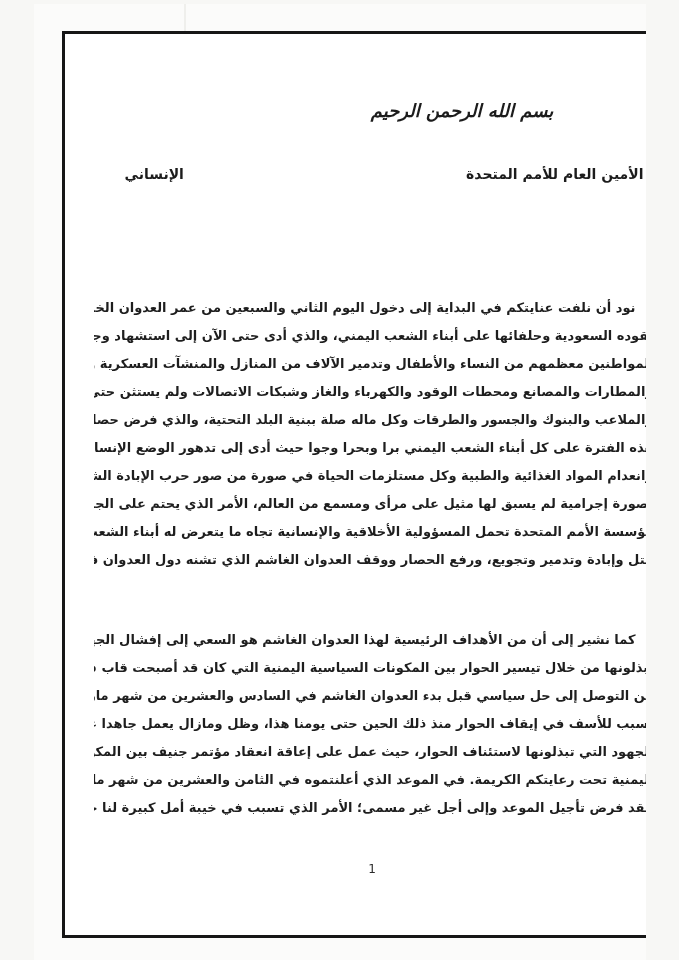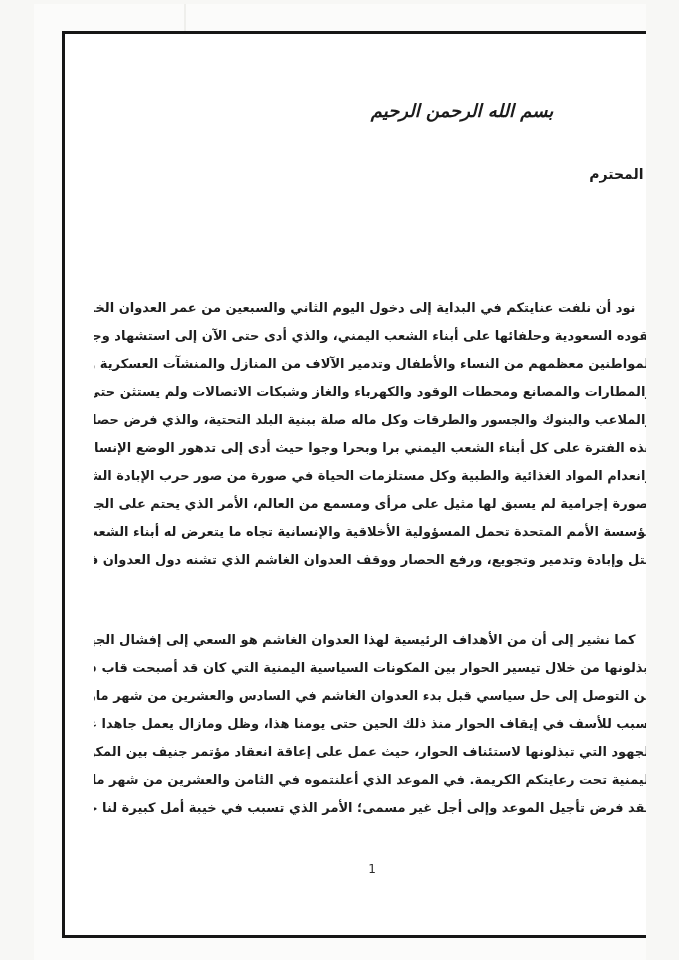--- a/index.html
+++ b/index.html
@@ -106,21 +106,22 @@
 <body>
 
 <div class="scan-canvas">
   <div class="scan-fold"></div>
 
   <div class="paper">
 
     <div class="basmala">بسم الله الرحمن الرحيم</div>
 
     <div class="addressee-row">
-      <span>المحترم</span>
+      <span>الأمين العام للأمم المتحدة</span>
+      <span>الإنساني</span>
     </div>
 
 
     <div class="para para-1">
       <div class="line indent">نود أن نلفت عنايتكم في البداية إلى دخول اليوم الثاني والسبعين من عمر العدوان الخارجي الذي</div>
       <div class="line">تقوده السعودية وحلفائها على أبناء الشعب اليمني، والذي أدى حتى الآن إلى استشهاد وجرح الآلاف من</div>
       <div class="line">المواطنين معظمهم من النساء والأطفال وتدمير الآلاف من المنازل والمنشآت العسكرية والمدنية والموانئ</div>
       <div class="line">والمطارات والمصانع ومحطات الوقود والكهرباء والغاز وشبكات الاتصالات ولم يستثن حتى المدارس</div>
       <div class="line">والملاعب والبنوك والجسور والطرقات وكل ماله صلة ببنية البلد التحتية، والذي فرض حصارا ظالما طوال</div>
       <div class="line">هذه الفترة على كل أبناء الشعب اليمني برا وبحرا وجوا حيث أدى إلى تدهور الوضع الإنساني بصورة كبيرة</div>

